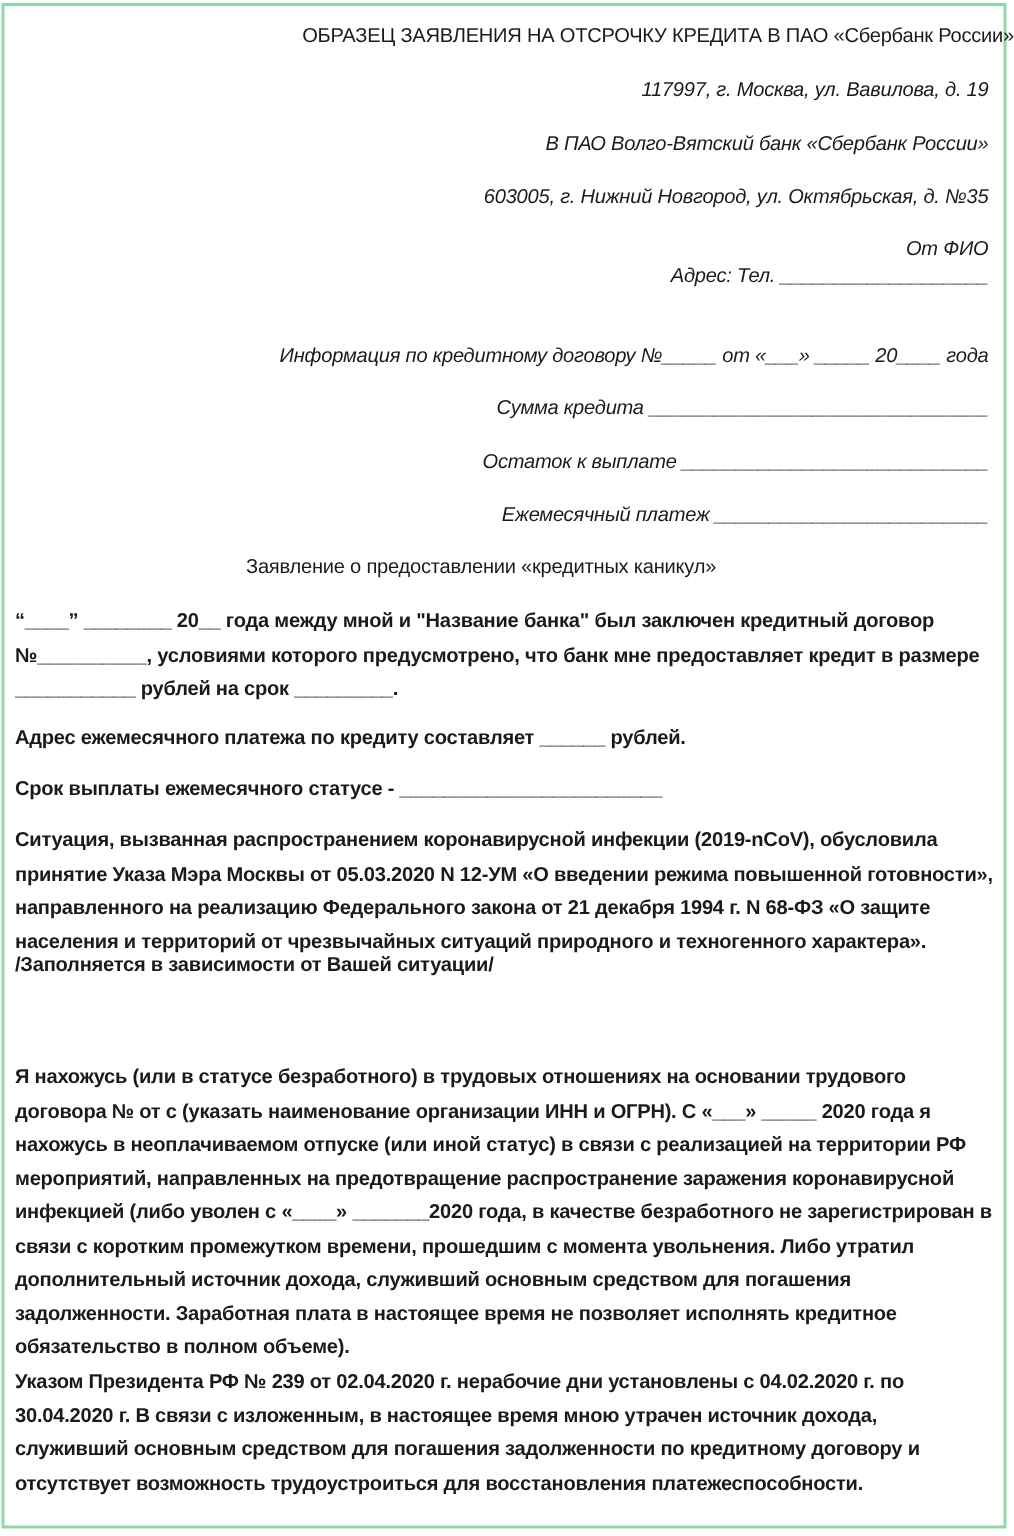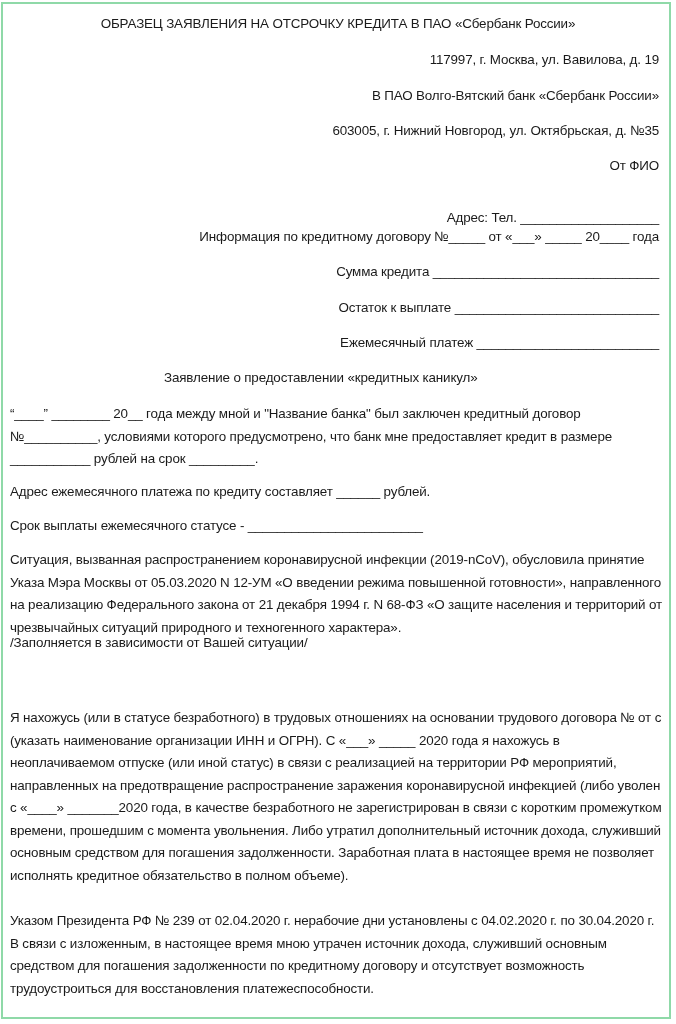--- a/index.html
+++ b/index.html
@@ -6,38 +6,38 @@
   body { width: 676px; height: 1024px; position: relative; overflow: hidden; }
   .frame {
     position: absolute; left: 1px; top: 2px; width: 670px; height: 1017px;
     border: 2px solid #8fd9a8; box-sizing: border-box; background: #fff;
   }
   .doc {
     font-family: "Liberation Sans Narrow", "Liberation Sans", sans-serif;
     font-size: 13.4px; color: #1a1a1a; letter-spacing: -0.15px;
   }
   .line { position: absolute; white-space: nowrap; }
-  .right { right: 17px; text-align: right; }
-  .title { left: 0; right: 0; text-align: center; top: 16px; }
-  .para { position: absolute; left: 10px; width: 652px; line-height: 22.5px; }
+  .right { right: 17px; text-align: right; font-style: italic; }
+  .title { left: 0; right: 0; text-align: right; top: 16px; }
+  .para { position: absolute; left: 10px; width: 652px; line-height: 22.5px; font-weight: bold; }
   .para p { margin: 0; }
 </style>
 </head>
 <body>
 
 <div class="frame"></div>
 
 <div class="doc">
   <div class="line title">ОБРАЗЕЦ ЗАЯВЛЕНИЯ НА ОТСРОЧКУ КРЕДИТА В ПАО «Сбербанк России»</div>
 
   <div class="line right" style="top:52px">117997, г. Москва, ул. Вавилова, д. 19</div>
   <div class="line right" style="top:88px">В ПАО Волго-Вятский банк «Сбербанк России»</div>
   <div class="line right" style="top:123px">603005, г. Нижний Новгород, ул. Октябрьская, д. №35</div>
   <div class="line right" style="top:158px">От ФИО</div>
-  <div class="line right" style="top:210px">Адрес: Тел. ___________________</div>
+  <div class="line right" style="top:176px">Адрес: Тел. ___________________</div>
   <div class="line right" style="top:229px">Информация по кредитному договору №_____ от «___» _____ 20____ года</div>
   <div class="line right" style="top:264px">Сумма кредита _______________________________</div>
   <div class="line right" style="top:300px">Остаток к выплате ____________________________</div>
   <div class="line right" style="top:335px">Ежемесячный платеж _________________________</div>
 
   <div class="line" style="top:370px; left:164px">Заявление о предоставлении «кредитных каникул»</div>
 
   <div class="para" style="top:403px">
     <p>“____” ________ 20__ года между мной и "Название банка" был заключен кредитный договор №__________, условиями которого предусмотрено, что банк мне предоставляет кредит в размере ___________ рублей на срок _________.</p>
   </div>

